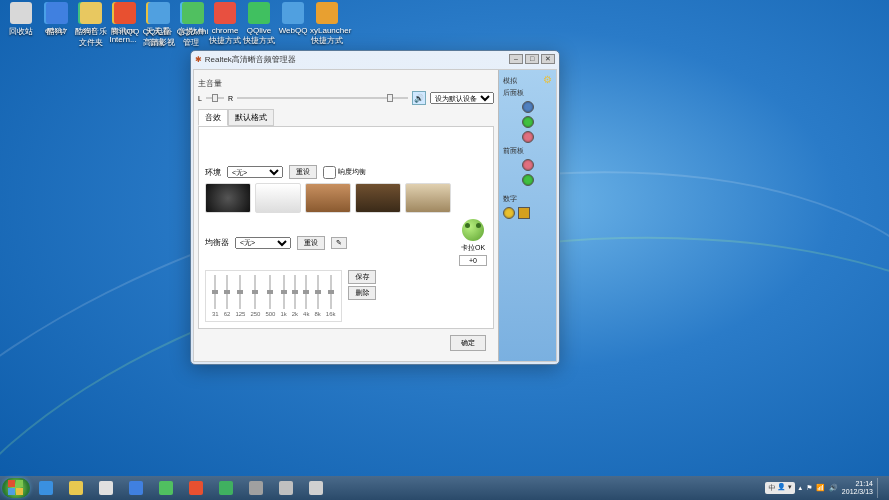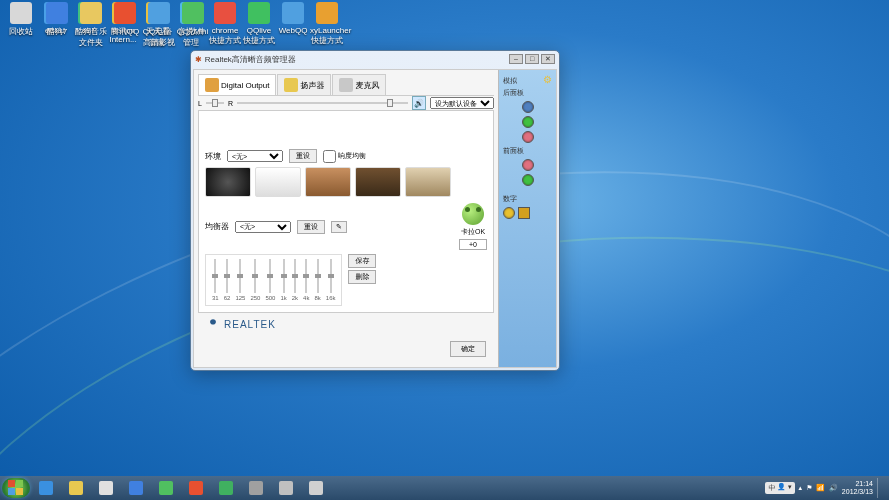--- a/index.html
+++ b/index.html
@@ -93,39 +93,39 @@
   <div class="titlebar">
     <span style="color:#c05020;margin-right:3px">✱</span>
     <span>Realtek高清晰音频管理器</span>
     <div class="tspace"></div>
     <div class="tbtn">‒</div>
     <div class="tbtn">□</div>
     <div class="tbtn">✕</div>
   </div>
   <div class="wbody">
     <div class="mainpane">
-      <div class="tabs" id="tabs">
-          <div class="tab active"><div class="tab-ic" style="background:#e0a040"></div>Digital Output</div>
-          <div class="tab"><div class="tab-ic" style="background:#e8c850"></div>扬声器</div>
-          <div class="tab"><div class="tab-ic" style="background:#c8c8c8"></div>麦克风</div>
-        </div>
-
+
+      <div class="sec-label">主音量</div>
       <div class="volrow">
         <span>L</span>
         <div class="slider" style="flex:0 0 18px">
             <div class="thumb" style="left:6px"></div>
           </div>
         <span>R</span>
         <div class="slider">
             <div class="thumb" style="left:88%"></div>
           </div>
         <div class="mute" title="静音">🔊</div>
         <select class="devsel"><option>设为默认设备</option></select>
       </div>
 
+      <div class="subtabs">
+        <div class="subtab active">音效</div>
+        <div class="subtab">默认格式</div>
+      </div>
       <div class="panel">
         <div class="row">
           <span>环境</span>
           <select class="dd"><option>&lt;无&gt;</option></select>
           <button class="btn">重设</button>
           <label class="chk">
               <input type="checkbox" style="">
               <span>响度均衡</span>
             </label>
         </div>
@@ -211,26 +211,20 @@
                 <div class="eqlbl">16k</div>
               </div>
             </div>
           <div class="eqbtns">
             <button class="btn">保存</button>
             <button class="btn">删除</button>
           </div>
         </div>
       </div>
 
-      <div class="brand">
-        <svg viewBox="0 0 24 24">
-            <path fill="#2a5a8a" d="M12 4c-3 0-5 2-5 4 0 3 2 5 5 5s5-2 5-5c0-2-2-4-5-4zm-6 8l-3 3m15-3l3 3M4 8L1 6m22 2l-3-2"></path>
-          </svg>
-        <span>REALTEK</span>
-      </div>
       <div class="okrow"><button class="btn" style="padding:2px 10px">确定</button></div>
     </div>
 
     <div class="sidepane">
       <span class="star">⚙</span>
       <div class="sidehdr">模拟</div>
       <div class="sidehdr">后面板</div>
       <div id="jacks-back">
           <div class="jack" style="background: rgb(80, 128, 192);"></div>
           <div class="jack" style="background: rgb(64, 192, 64);"></div>

